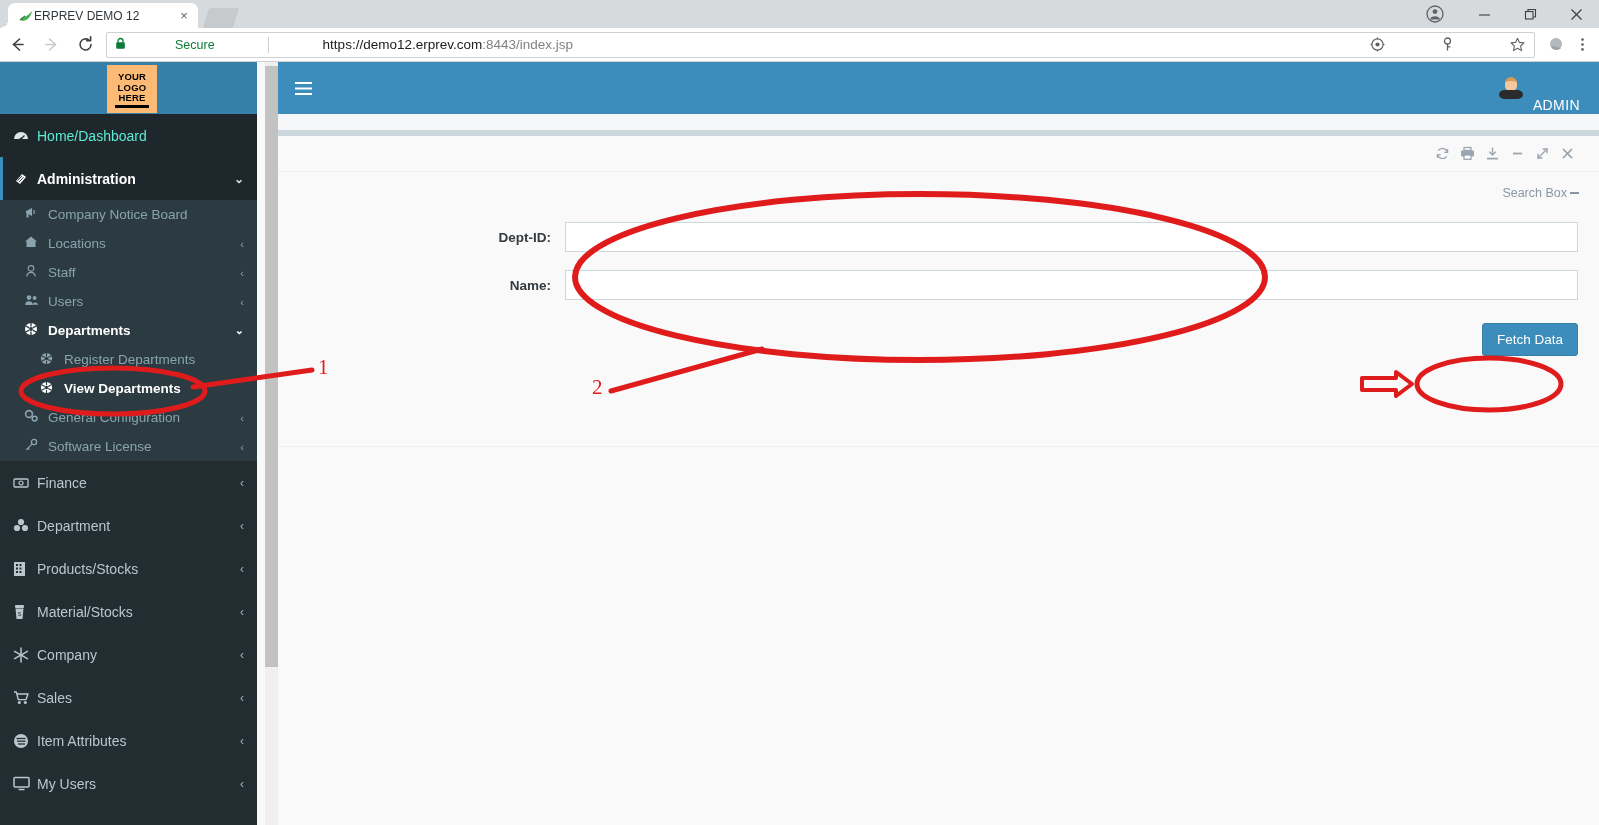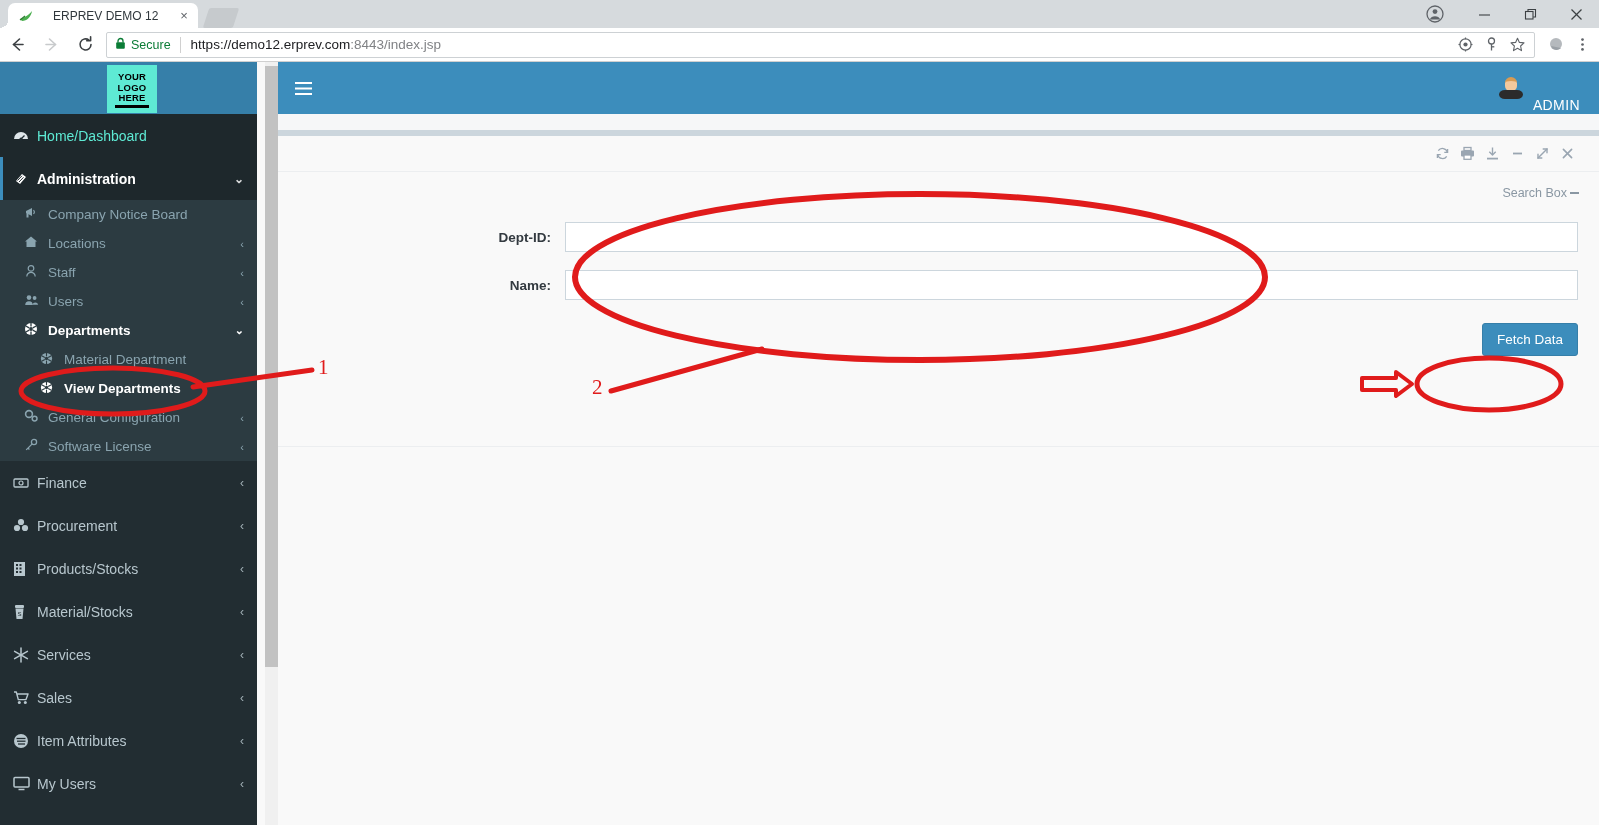--- a/index.html
+++ b/index.html
@@ -31,21 +31,21 @@
     width: 10px; height: 10px;
     background: radial-gradient(circle at 0 0, transparent 10px, #ffffff 10px);
   }
   .tab-fav {
     width: 16px; height: 16px; flex: 0 0 16px;
     display: flex; align-items: center; justify-content: center;
     color: #27ae60; font-size: 13px; line-height: 1;
   }
   .tab-title {
     flex: 1; font-size: 12px; color: #30373c;
-    margin-left: 19px; white-space: nowrap; overflow: hidden;
+    margin-left: 0; white-space: nowrap; overflow: hidden;
     text-overflow: ellipsis;
   }
   .tab-close {
     flex: 0 0 16px; width: 16px; height: 16px; text-align: center;
     font-size: 13px; color: #5f6368; line-height: 16px; cursor: pointer;
   }
   .tab-new {
     position: absolute; left: 206px; top: 8px;
     width: 30px; height: 20px;
     background: #c6cacd;
@@ -75,21 +75,21 @@
   }
   .nav-btn {
     width: 34px; height: 34px; display: flex; align-items: center;
     justify-content: center; font-size: 17px; color: #5f6368; cursor: pointer;
   }
   .nav-btn.disabled { color: #c8cacc; }
   .omnibox {
     flex: 1; height: 26px; margin: 0 8px 0 4px;
     border: 1px solid #cdd1d4; border-radius: 2px;
     background: #ffffff;
-    display: flex; align-items: center; padding: 0 4px 0 8px;
+    display: flex; align-items: center; padding: 0 4px 0 8px; gap: 44px;
   }
   .lock-icon { color: #0b7c36; font-size: 12px; margin-right: 5px; }
   .secure-text { color: #0b7c36; font-size: 12.5px; margin-right: 9px; }
   .omni-sep { width: 1px; height: 16px; background: #d0d0d0; margin-right: 10px; }
   .url { font-size: 13.5px; color: #202124; white-space: nowrap; }
   .url .dim { color: #808285; }
   .omni-icon {
     width: 26px; height: 24px; display: flex; align-items: center;
     justify-content: center; color: #5f6368; font-size: 13px; cursor: pointer;
   }
@@ -104,21 +104,21 @@
   
   .sidebar {
     position: absolute; left: 0; top: 0; width: 257px; height: 763px;
     background: #222d32;
   }
   .logo-area {
     height: 52px; background: #367fa9; position: relative;
   }
   .logo-box {
     position: absolute; left: 107px; top: 3px;
-    width: 50px; height: 48px; background: #5eead4;
+    width: 50px; height: 48px; background: #fdba74;
     display: flex; flex-direction: column; align-items: center;
     justify-content: center; padding-top: 2px;
   }
   .logo-box span {
     font-size: 9.5px; font-weight: bold; color: #000; line-height: 10.5px;
     letter-spacing: .2px;
   }
   .logo-box .underline {
     width: 34px; height: 3px; background: #000; margin-top: 1px;
   }
@@ -490,21 +490,21 @@
                   <circle cx="7" cy="7" r="6" fill="#8aa4af"></circle>
                   <circle cx="7" cy="7" r="1.8" fill="#2c3b41"></circle>
                   <line x1="7" y1="1" x2="7" y2="4.6" stroke="#2c3b41" stroke-width="1.2"></line>
                   <line x1="7" y1="9.4" x2="7" y2="13" stroke="#2c3b41" stroke-width="1.2"></line>
                   <line x1="1.8" y1="4" x2="5.2" y2="5.9" stroke="#2c3b41" stroke-width="1.2"></line>
                   <line x1="8.8" y1="8.1" x2="12.2" y2="10" stroke="#2c3b41" stroke-width="1.2"></line>
                   <line x1="1.8" y1="10" x2="5.2" y2="8.1" stroke="#2c3b41" stroke-width="1.2"></line>
                   <line x1="8.8" y1="5.9" x2="12.2" y2="4" stroke="#2c3b41" stroke-width="1.2"></line>
                 </svg>
             </span>
-            <span class="si-label">Material Department</span>
+            <span class="si-label">Register Departments</span>
             <span class="si-caret"></span>
           </div>
           <div class="sub-item sub-lvl2 selected">
             <span class="si-icon">
               <svg width="13" height="13" viewBox="0 0 14 14">
                   <circle cx="7" cy="7" r="6" fill="#ffffff"></circle>
                   <circle cx="7" cy="7" r="1.8" fill="#2c3b41"></circle>
                   <line x1="7" y1="1" x2="7" y2="4.6" stroke="#2c3b41" stroke-width="1.2"></line>
                   <line x1="7" y1="9.4" x2="7" y2="13" stroke="#2c3b41" stroke-width="1.2"></line>
                   <line x1="1.8" y1="4" x2="5.2" y2="5.9" stroke="#2c3b41" stroke-width="1.2"></line>
@@ -550,21 +550,21 @@
           <span class="mi-caret">‹</span>
         </div>
         <div class="menu-item">
           <span class="mi-icon">
             <svg width="17" height="15" viewBox="0 0 17 15">
                 <circle cx="4" cy="10" r="3.1" fill="#b8c7ce"></circle>
                 <circle cx="12" cy="10" r="3.1" fill="#b8c7ce"></circle>
                 <circle cx="8" cy="4" r="3.1" fill="#b8c7ce"></circle>
               </svg>
           </span>
-          <span class="mi-label">Procurement</span>
+          <span class="mi-label">Department</span>
           <span class="mi-caret">‹</span>
         </div>
         <div class="menu-item">
           <span class="mi-icon">
             <svg width="13" height="16" viewBox="0 0 13 16">
                 <rect x="1" y="1" width="11" height="14" fill="#b8c7ce"></rect>
                 <g fill="#222d32">
                   <rect x="3" y="3" width="2" height="2"></rect>
                   <rect x="6.5" y="3" width="2" height="2"></rect>
                   <rect x="3" y="6.5" width="2" height="2"></rect>
@@ -589,21 +589,21 @@
           <span class="mi-caret">‹</span>
         </div>
         <div class="menu-item">
           <span class="mi-icon">
             <svg width="16" height="16" viewBox="0 0 16 16" stroke="#b8c7ce" stroke-width="1.5" stroke-linecap="round">
                 <line x1="8" y1="1" x2="8" y2="15"></line>
                 <line x1="1.6" y1="4.4" x2="14.4" y2="11.6"></line>
                 <line x1="1.6" y1="11.6" x2="14.4" y2="4.4"></line>
               </svg>
           </span>
-          <span class="mi-label">Services</span>
+          <span class="mi-label">Company</span>
           <span class="mi-caret">‹</span>
         </div>
         <div class="menu-item">
           <span class="mi-icon">
             <svg width="17" height="15" viewBox="0 0 17 15">
                 <path d="M1 2 H3.3 L5.3 9.6 H13 L15 4 H4" fill="none" stroke="#b8c7ce" stroke-width="1.4" stroke-linejoin="round"></path>
                 <circle cx="6.3" cy="12.6" r="1.5" fill="#b8c7ce"></circle>
                 <circle cx="12.3" cy="12.6" r="1.5" fill="#b8c7ce"></circle>
               </svg>
           </span>

